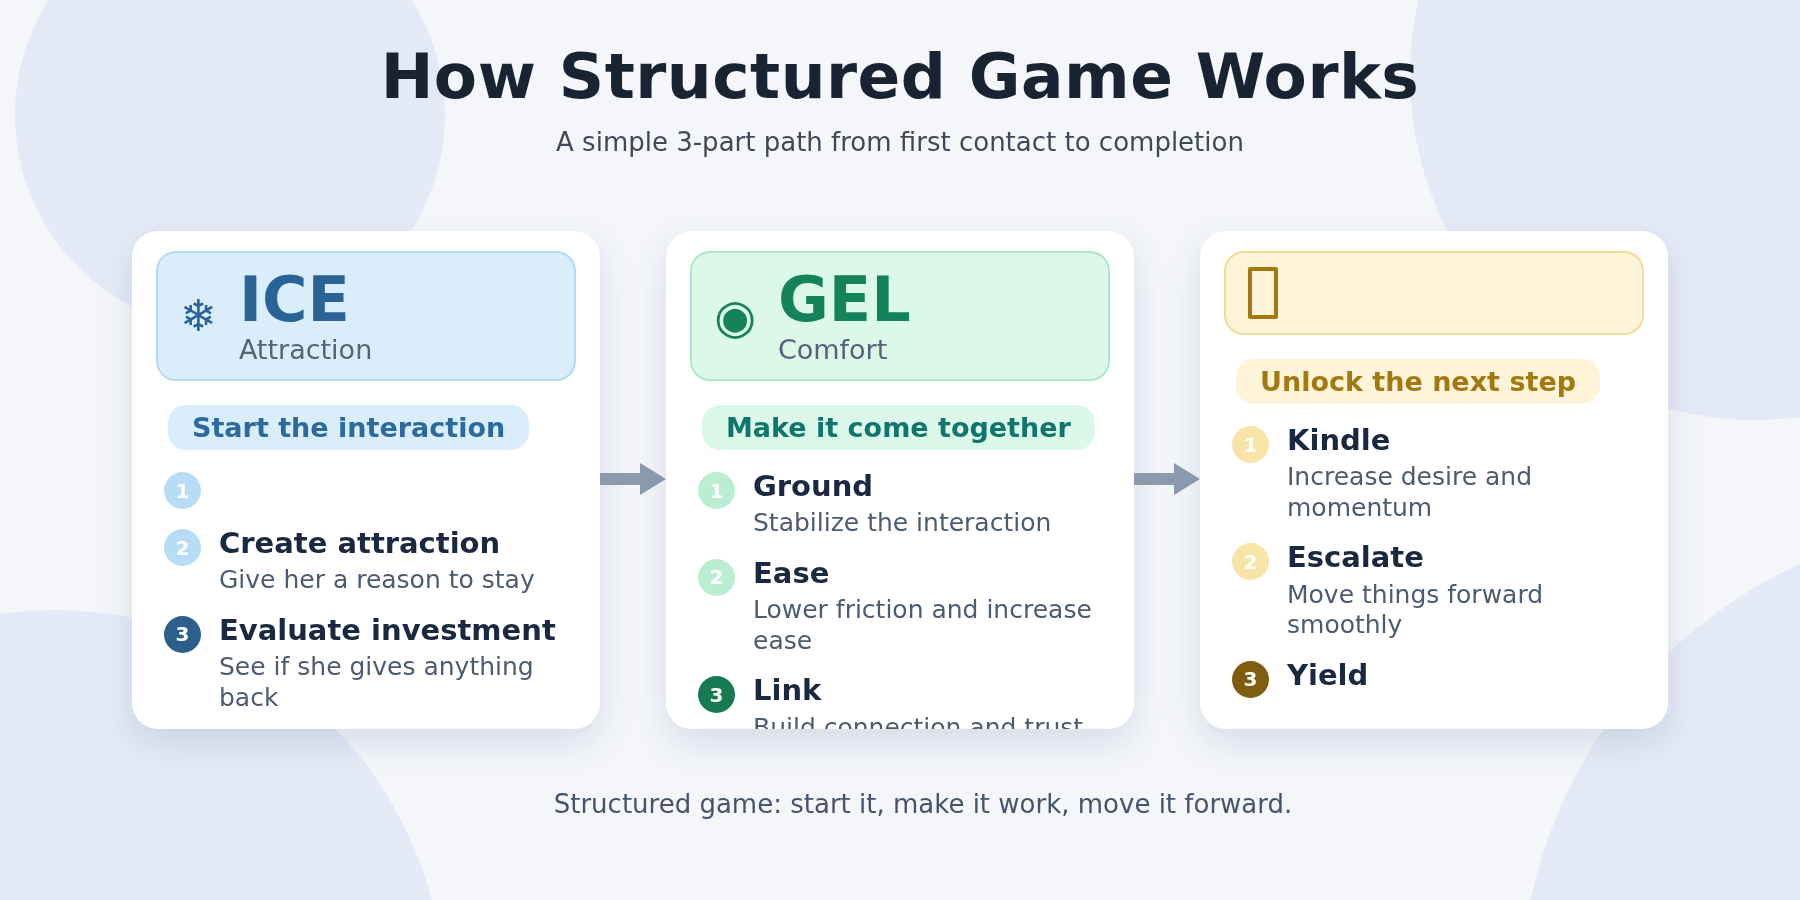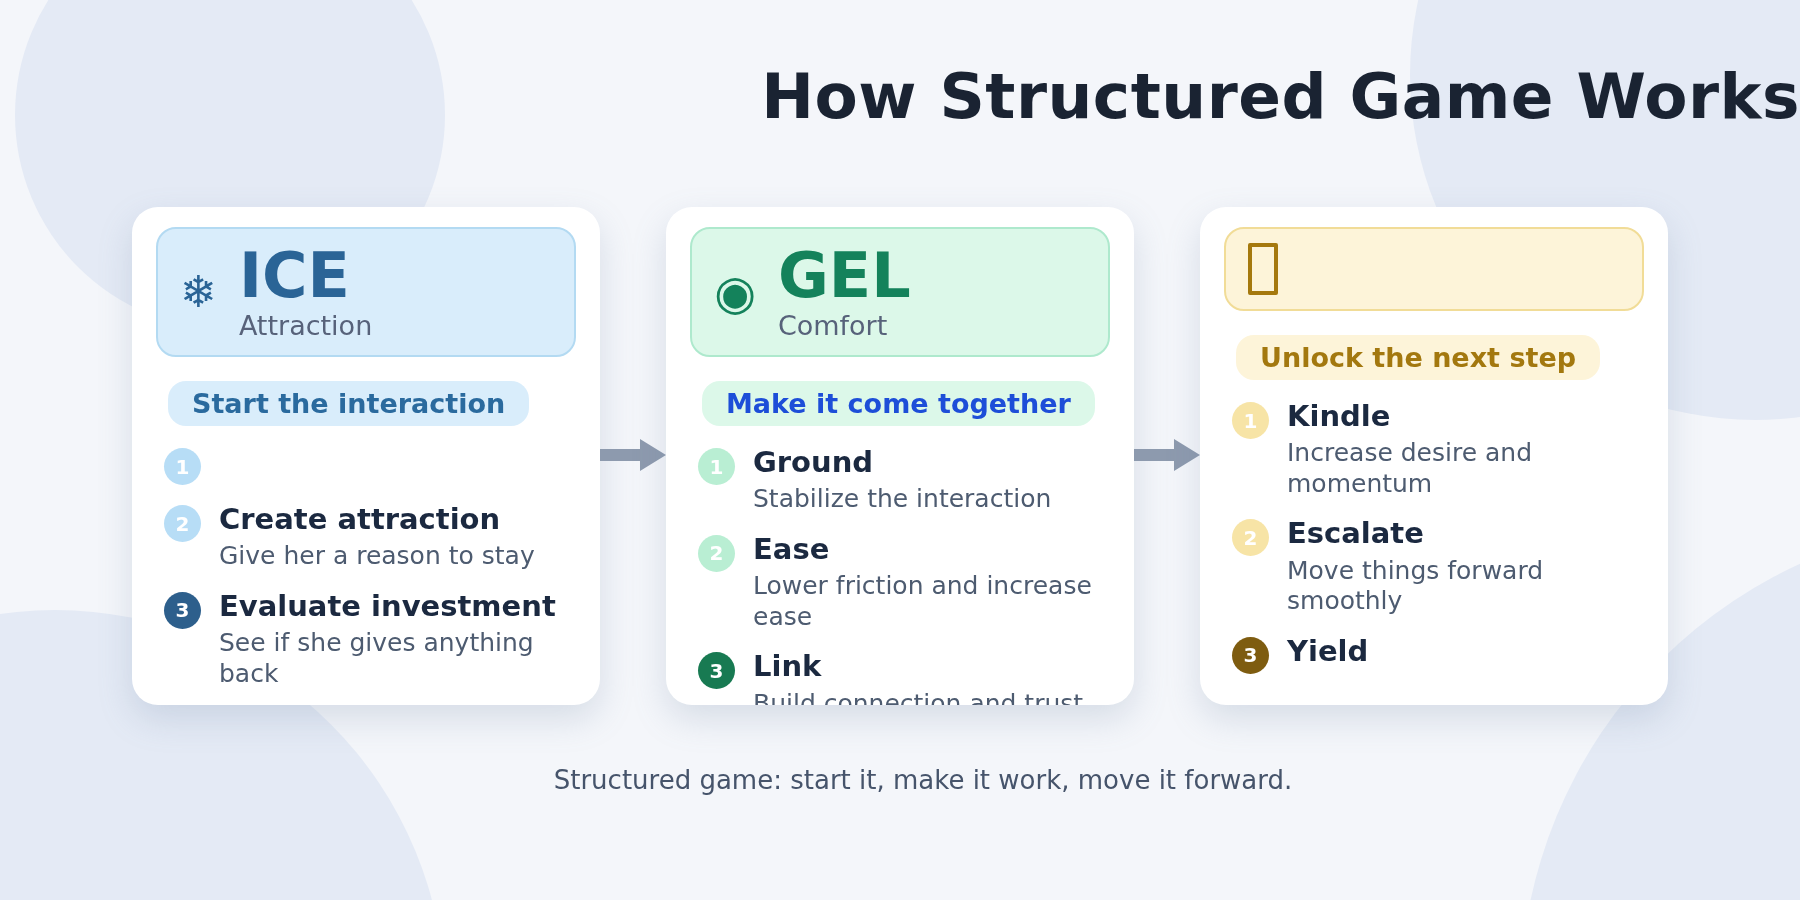--- a/index.html
+++ b/index.html
@@ -15,22 +15,22 @@
   
   .bg-circle{position:absolute;border-radius:50%;background:#e4eaf5;z-index:0;}
   .bg-circle.tl{width:430px;height:430px;left:15px;top:-100px;}
   .bg-circle.tr{width:690px;height:690px;left:1410px;top:-270px;}
   .bg-circle.bl{width:780px;height:780px;left:-335px;top:610px;}
   .bg-circle.br{width:960px;height:960px;left:1520px;top:520px;}
 
   .content{position:relative;z-index:1;}
 
   h1.title{
-    margin:0;padding-top:60px;
-    text-align:right;
+    margin:0;padding-top:40px;
+    text-align:center;
     font-size:63px;font-weight:bold;
     color:#1a2332;letter-spacing:.5px;
   }
   p.subtitle{
     margin:14px 0 0 0;
     text-align:center;
     font-size:26px;color:#3e4959;
   }
 
   .cards{
@@ -77,21 +77,21 @@
   .c-blue .nm{color:#2a6496;}
   .c-blue .icon{color:#2a6496;}
   .c-blue .pill{background:#d9edfb;color:#2a6a9e;}
   .c-blue .num.light{background:#b7ddf6;}
   .c-blue .num.dark{background:#2d5f8c;}
 
   
   .c-green .hdr{background:#dcf8e9;border-color:#aee9cd;}
   .c-green .nm{color:#14825b;}
   .c-green .icon{color:#14825b;font-size:48px;}
-  .c-green .pill{background:#dcf8e9;color:#1d4ed8;}
+  .c-green .pill{background:#dcf8e9;color:#0f766e;}
   .c-green .num.light{background:#b9eed3;}
   .c-green .num.dark{background:#187a52;}
 
   
   .c-gold .hdr{background:#fdf4d9;border-color:#f1dc97;}
   .c-gold .nm{color:#a57b11;}
   .c-gold .pill{background:#fdf4d9;color:#a3780f;}
   .c-gold .num.light{background:#f7e4a6;}
   .c-gold .num.dark{background:#7e5c10;}
 
@@ -116,20 +116,21 @@
 <div class="page">
 
   <div class="bg-circle tl"></div>
   <div class="bg-circle tr"></div>
   <div class="bg-circle bl"></div>
   <div class="bg-circle br"></div>
 
   <div class="content">
 
     <h1 class="title">How Structured Game Works</h1>
+    <p class="subtitle">A simple 3-part path from first contact to completion</p>
 
     <div class="cards">
 
       <section class="card c-blue">
         <div class="hdr">
           <span class="icon">❄</span>
           <div class="hdr-text">
             <div class="nm">ICE</div>
             <div class="sub">Attraction</div>
           </div>

